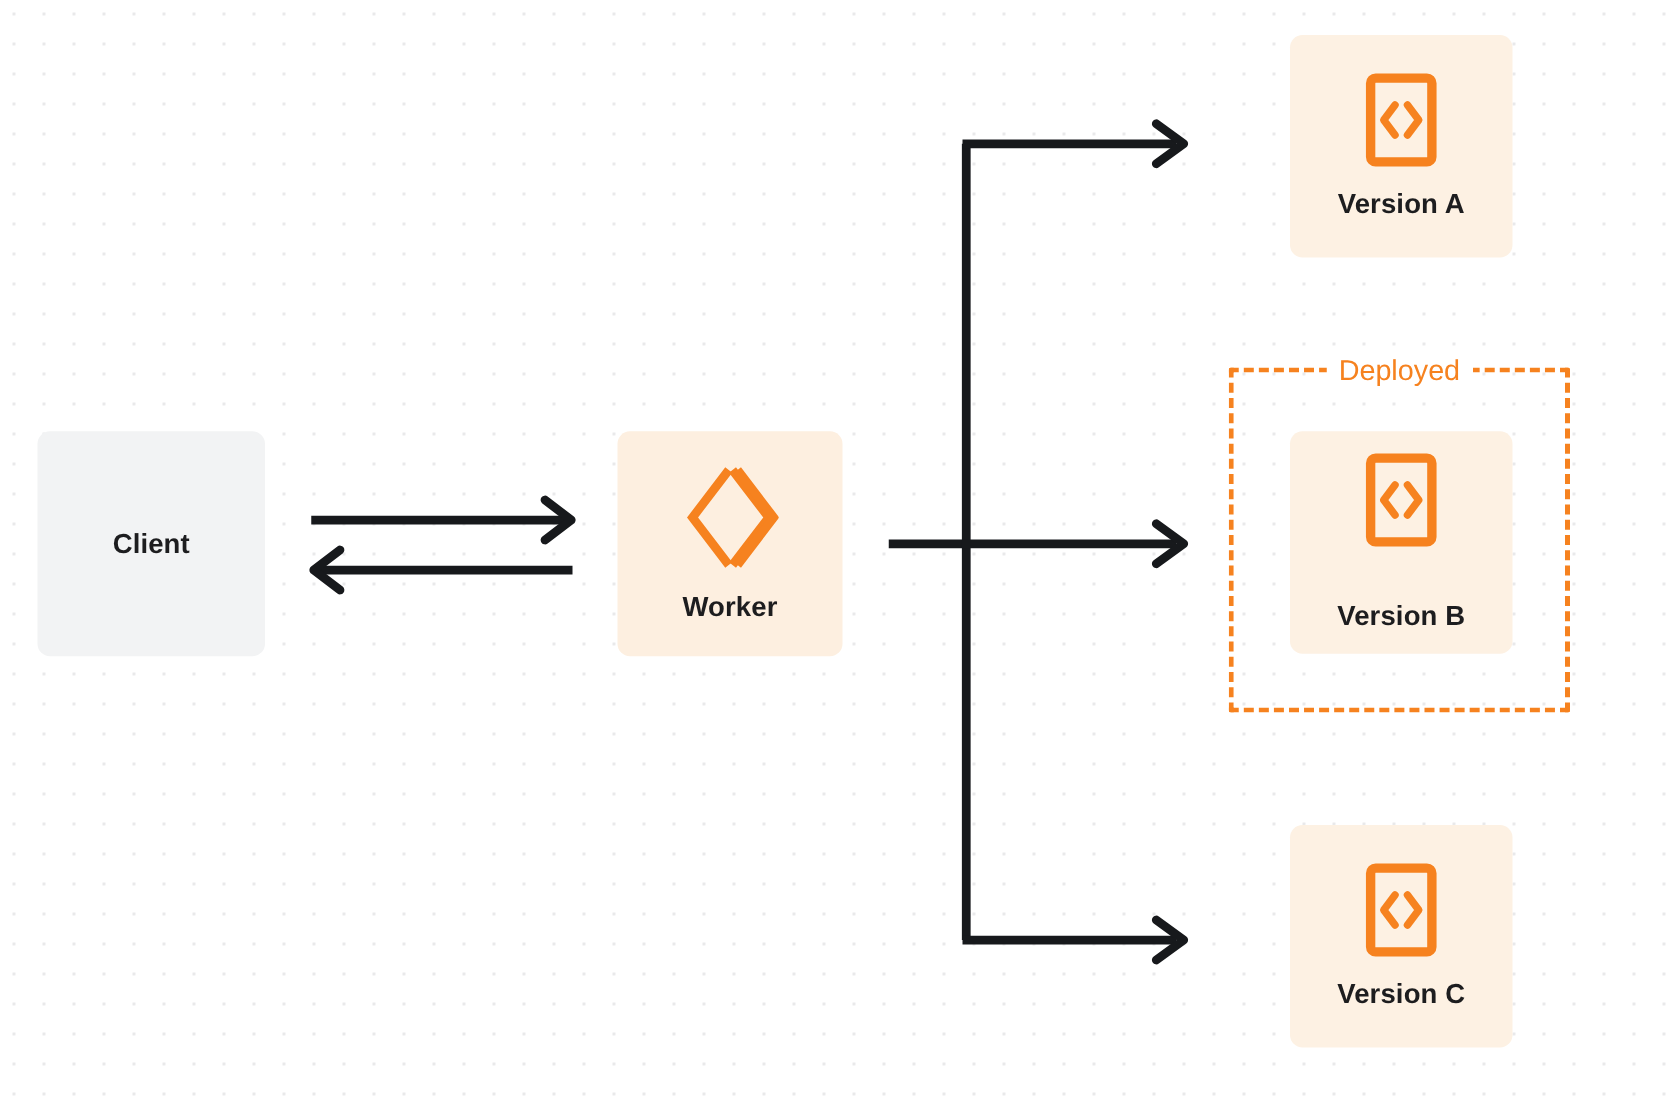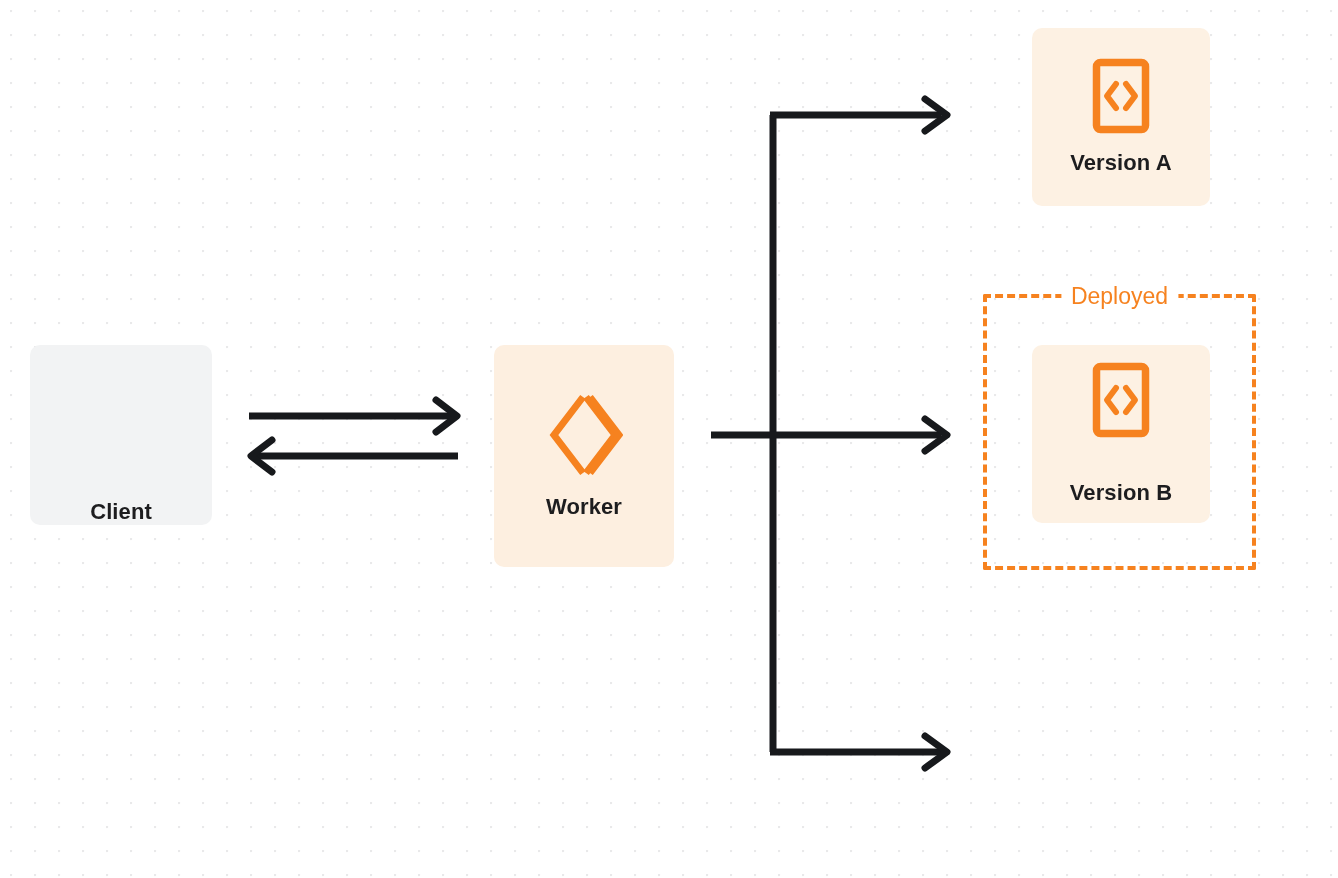--- a/index.html
+++ b/index.html
@@ -27,24 +27,23 @@
     display: flex;
     flex-direction: column;
     align-items: center;
     justify-content: center;
     border-radius: 10px;
     box-sizing: border-box;
   }
   .node-client {
     left: 30px;  top: 345px;  width: 182px; height: 180px;
     background: #f2f3f4;
-    justify-content: flex-end;
   }
   .node-worker {
-    left: 494px; top: 345px; width: 180px; height: 222px;
+    left: 494px; top: 345px; width: 180px; height: 180px;
     background: #fdefe0;
   }
   .node-version {
     left: 1032px; width: 178px; height: 178px;
     background: #fdf1e3;
   }
   .node-version.va { top: 28px; }
   .node-version.vb { top: 345px; gap: 26px; }
   .node-version.vc { top: 660px; }
 
@@ -191,14 +190,24 @@
     <span class="icon-wrap">
       <svg width="58" height="76" viewBox="0 0 58 76" xmlns="http://www.w3.org/2000/svg">
         <rect x="4.5" y="4.5" width="49" height="67" rx="4" ry="4" fill="none" stroke="#f6821f" stroke-width="7.5"></rect>
         <path d="M 24 26 L 15 38 L 24 50" fill="none" stroke="#f6821f" stroke-width="6" stroke-linecap="round" stroke-linejoin="round"></path>
         <path d="M 34 26 L 43 38 L 34 50" fill="none" stroke="#f6821f" stroke-width="6" stroke-linecap="round" stroke-linejoin="round"></path>
       </svg>
     </span>
     <div class="node-label">Version B</div>
   </div>
 
+  <div class="node node-version vc">
+    <span class="icon-wrap">
+      <svg width="58" height="76" viewBox="0 0 58 76" xmlns="http://www.w3.org/2000/svg">
+        <rect x="4.5" y="4.5" width="49" height="67" rx="4" ry="4" fill="none" stroke="#f6821f" stroke-width="7.5"></rect>
+        <path d="M 24 26 L 15 38 L 24 50" fill="none" stroke="#f6821f" stroke-width="6" stroke-linecap="round" stroke-linejoin="round"></path>
+        <path d="M 34 26 L 43 38 L 34 50" fill="none" stroke="#f6821f" stroke-width="6" stroke-linecap="round" stroke-linejoin="round"></path>
+      </svg>
+    </span>
+    <div class="node-label">Version C</div>
+  </div>
 
 </div>
 
 </body></html>

